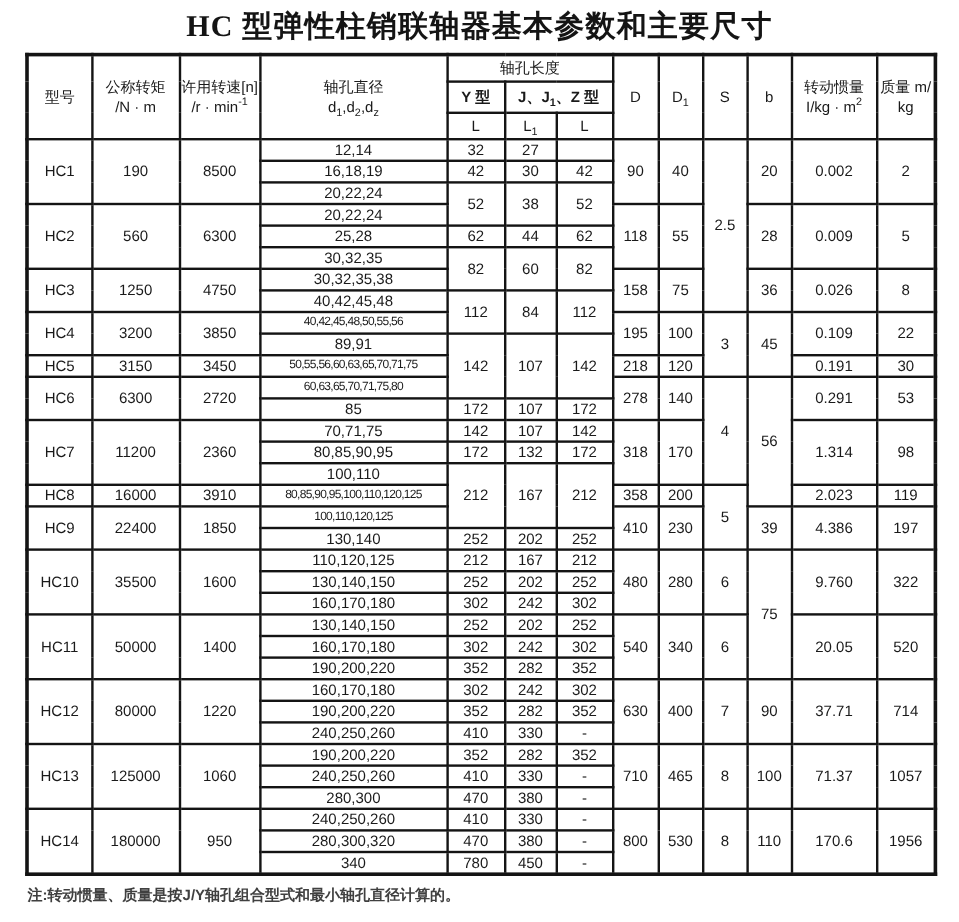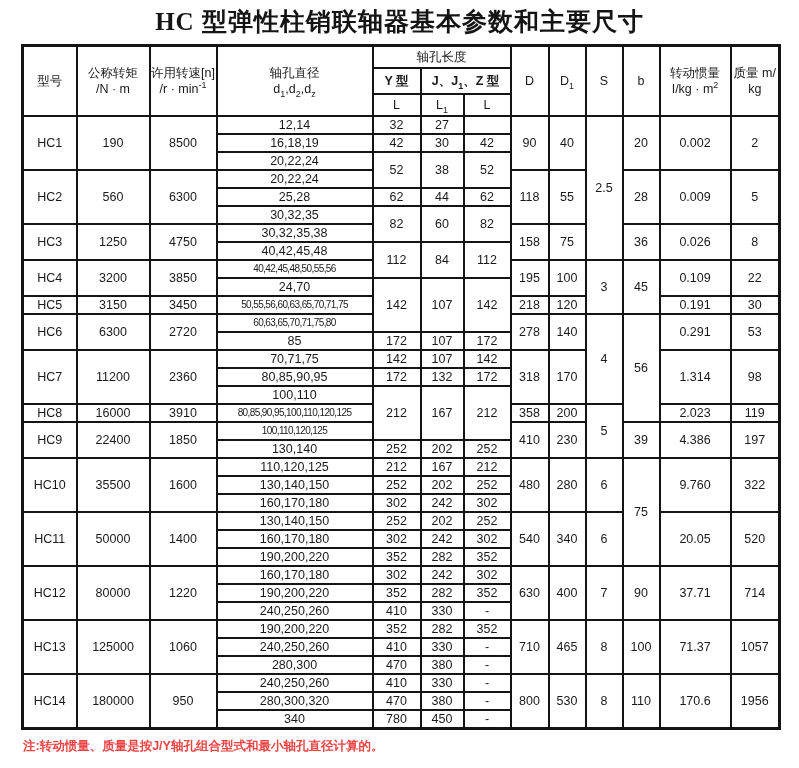--- a/index.html
+++ b/index.html
@@ -28,21 +28,21 @@
   }
   .spec thead tr:nth-child(2) th { height:24px;font-weight:bold; }
   .spec thead tr:nth-child(3) th { height:20px; }
   .spec td {
     font-size:12.5px; height:16px; line-height:1; white-space:nowrap;
   }
   td.tight { font-size:10px; letter-spacing:-0.6px; }
   sub { font-size:9px; line-height:0; }
   sup { font-size:9px; line-height:0; }
   .footnote {
-    margin:8px 0 0 23px; font-size:12.5px; font-weight:600; color:#ef4444;
+    margin:8px 0 0 23px; font-size:12.5px; font-weight:600; color:#404040;
   }
 </style>
 </head>
 <body>
 
 <div class="page">
 
   <h1 class="title">HC 型弹性柱销联轴器基本参数和主要尺寸</h1>
 
   <table class="spec">
@@ -171,21 +171,21 @@
           <td rowspan="2">3850</td>
           <td class="tight">40,42,45,48,50,55,56</td>
           <td rowspan="2">195</td>
           <td rowspan="2">100</td>
           <td rowspan="3">3</td>
           <td rowspan="3">45</td>
           <td rowspan="2">0.109</td>
           <td rowspan="2">22</td>
         </tr>
         <tr>
-          <td>24,70</td>
+          <td>89,91</td>
           <td rowspan="3">142</td>
           <td rowspan="3">107</td>
           <td rowspan="3">142</td>
         </tr>
         <tr>
           <td>HC5</td>
           <td>3150</td>
           <td>3450</td>
           <td class="tight">50,55,56,60,63,65,70,71,75</td>
           <td>218</td>

